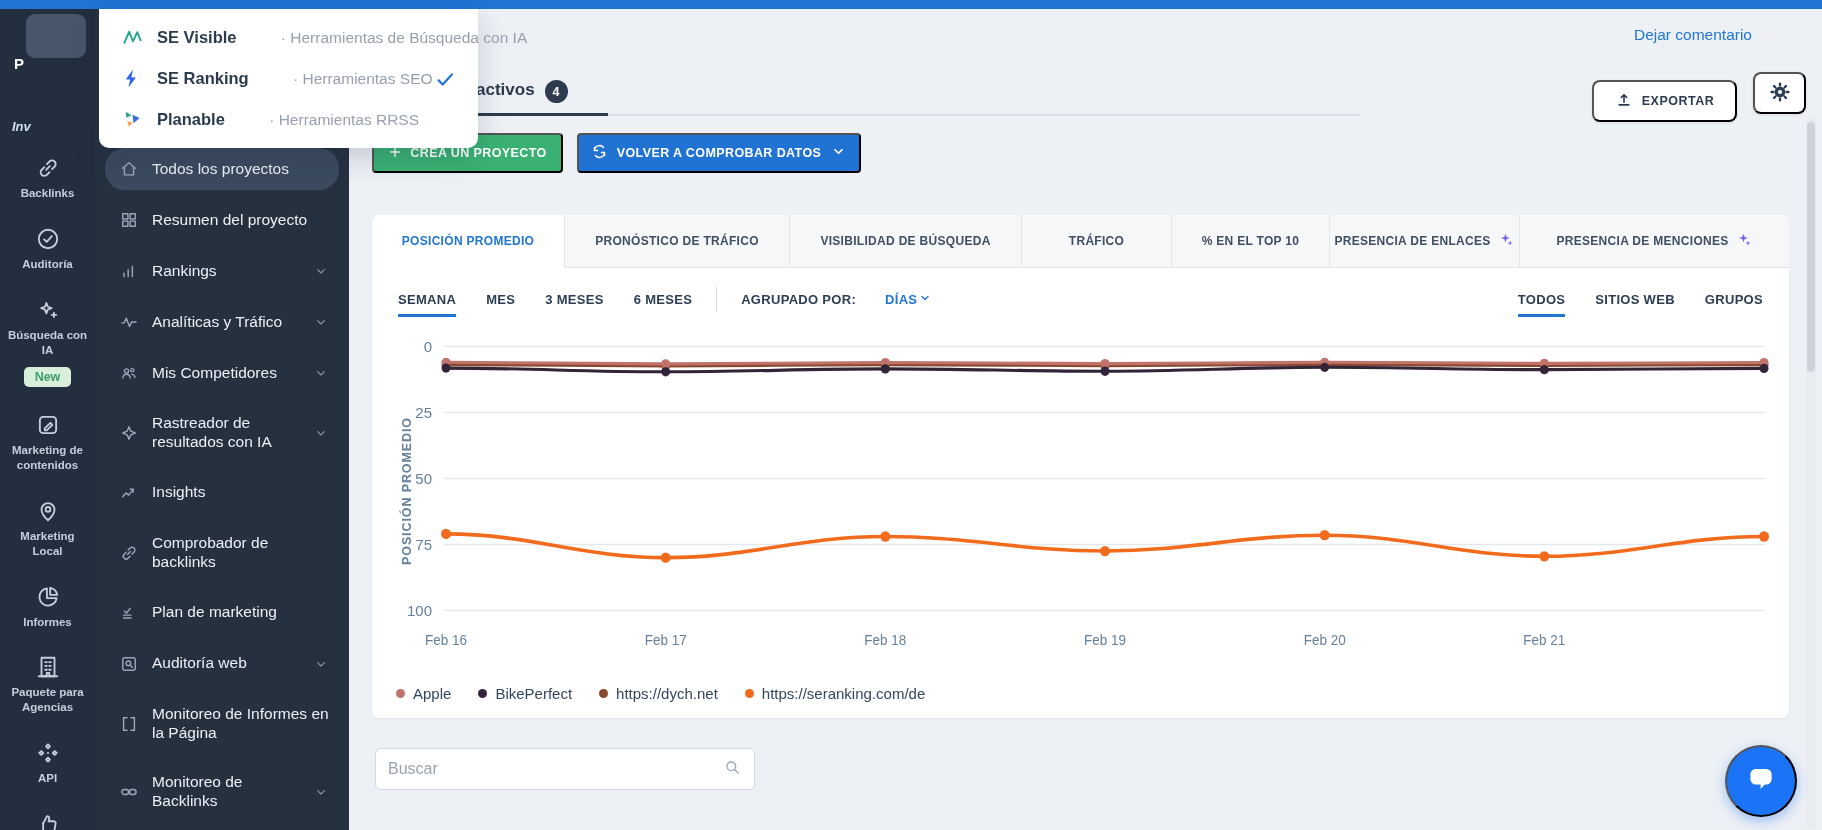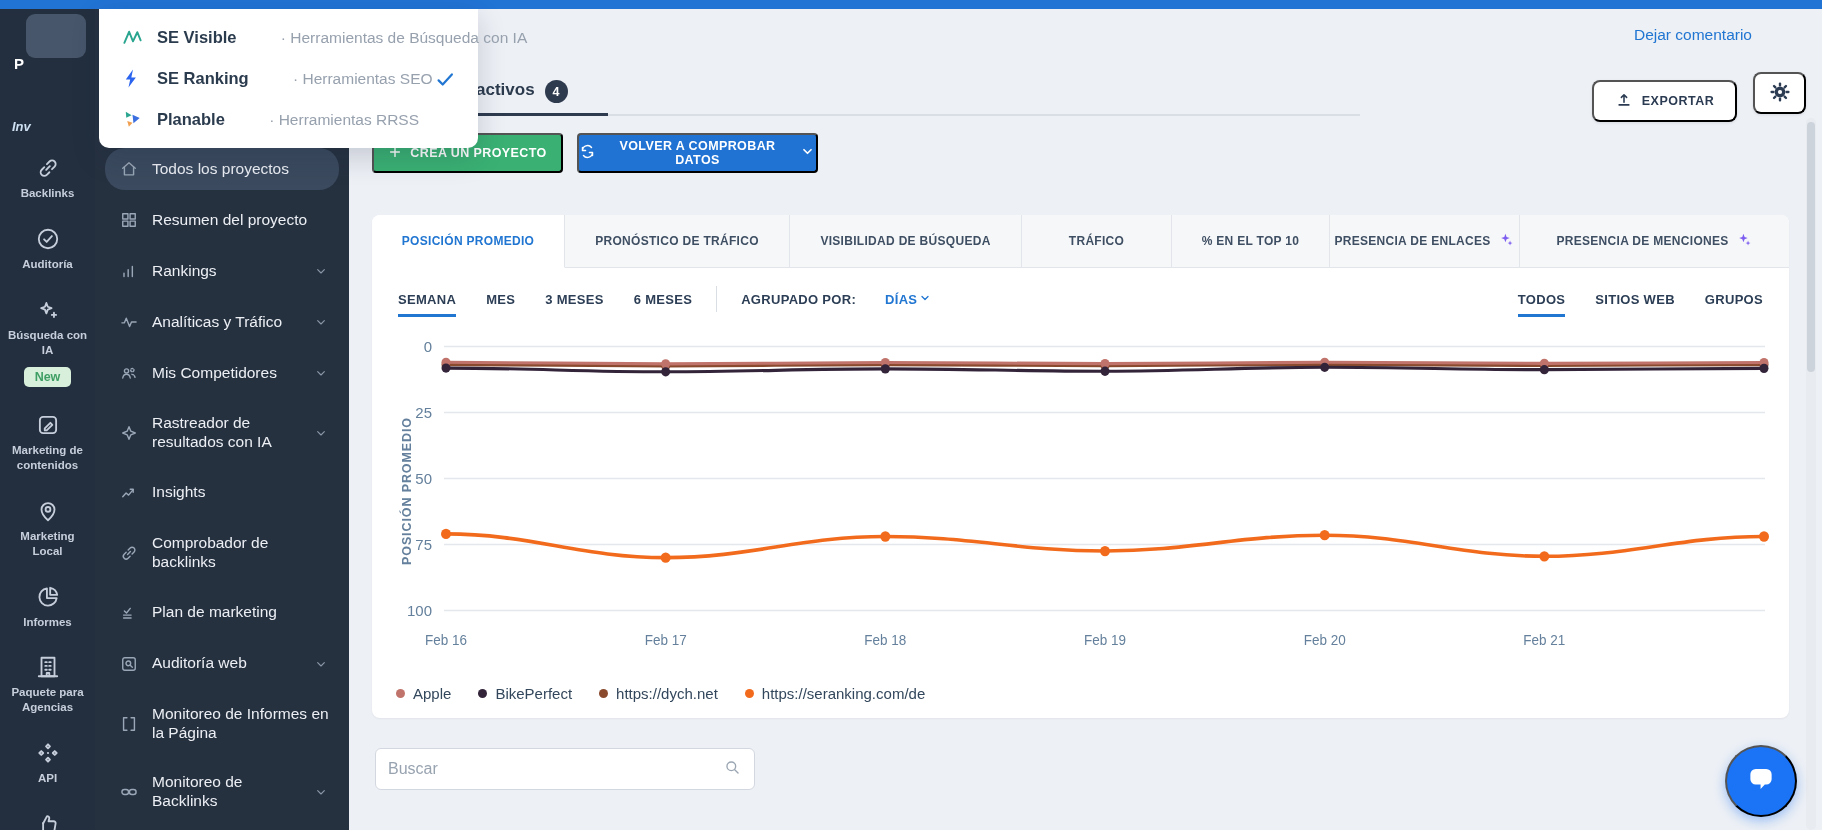--- a/index.html
+++ b/index.html
@@ -39,21 +39,21 @@
   .hdr-underline { position:absolute; left:440px; top:113px; width:168px; height:3px; background:#2e3a4e; z-index:14; }
   .hdr-divider { position:absolute; left:608px; top:114px; width:752px; height:2px; background:#d9dde4; z-index:5; }
 
   .btn { display:flex; align-items:center; justify-content:center; cursor:pointer; }
   .export-btn { position:absolute; left:1592px; top:72px; width:145px; height:42px; background:#fff; border-radius:8px; box-shadow:0 1px 3px rgba(20,35,60,.10); gap:9px; color:#2b3b52; font-size:12.5px; font-weight:700; letter-spacing:.5px; z-index:15;margin-top:8px; }
   .export-btn svg { width:18px; height:18px; }
   .gear-btn { position:absolute; left:1753px; top:72px; width:53px; height:42px; background:#fff; border-radius:8px; box-shadow:0 1px 3px rgba(20,35,60,.10); color:#2b3b52; z-index:15; }
   .gear-btn svg { width:24px; height:24px; }
   .green-btn { position:absolute; left:372px; top:133px; width:191px; height:40px; background:#3ab173; border-radius:4px; color:#fff; font-size:12.5px; font-weight:700; letter-spacing:.4px; gap:8px; z-index:15; }
   .green-btn svg { width:14px; height:14px; }
-  .blue-btn { position:absolute; left:577px; top:133px; width:241px; height:40px; background:#2173d3; border-radius:4px; color:#fff; font-size:12.5px; font-weight:700; letter-spacing:.4px; gap:9px; z-index:15; }
+  .blue-btn { position:absolute; left:577px; top:133px; width:284px; height:40px; background:#2173d3; border-radius:4px; color:#fff; font-size:12.5px; font-weight:700; letter-spacing:.4px; gap:9px; z-index:15; }
   .blue-btn svg { width:17px; height:17px; }
 
   
   .card { position:absolute; left:372px; top:215px; width:1417px; height:503px; background:#fff; border-radius:8px; box-shadow:0 1px 2px rgba(20,35,60,.05); z-index:12; }
   .tabs-row { position:absolute; left:0; top:0; width:100%; height:53px; display:flex; }
   .tab { display:flex; align-items:center; justify-content:center; gap:7px; background:#f6f7f9; border-bottom:1px solid #e2e6eb; border-right:1px solid #e2e6eb; font-size:12px; font-weight:700; letter-spacing:.3px; color:#3f4f63; text-transform:uppercase; cursor:pointer; }
   .tab:first-child { border-top-left-radius:8px; }
   .tab:last-child { border-right:none; border-top-right-radius:8px; }
   .tab.active { background:#fff; border-bottom:1px solid transparent; color:#2176d2; }
   .tab svg { width:17px; height:17px; }

